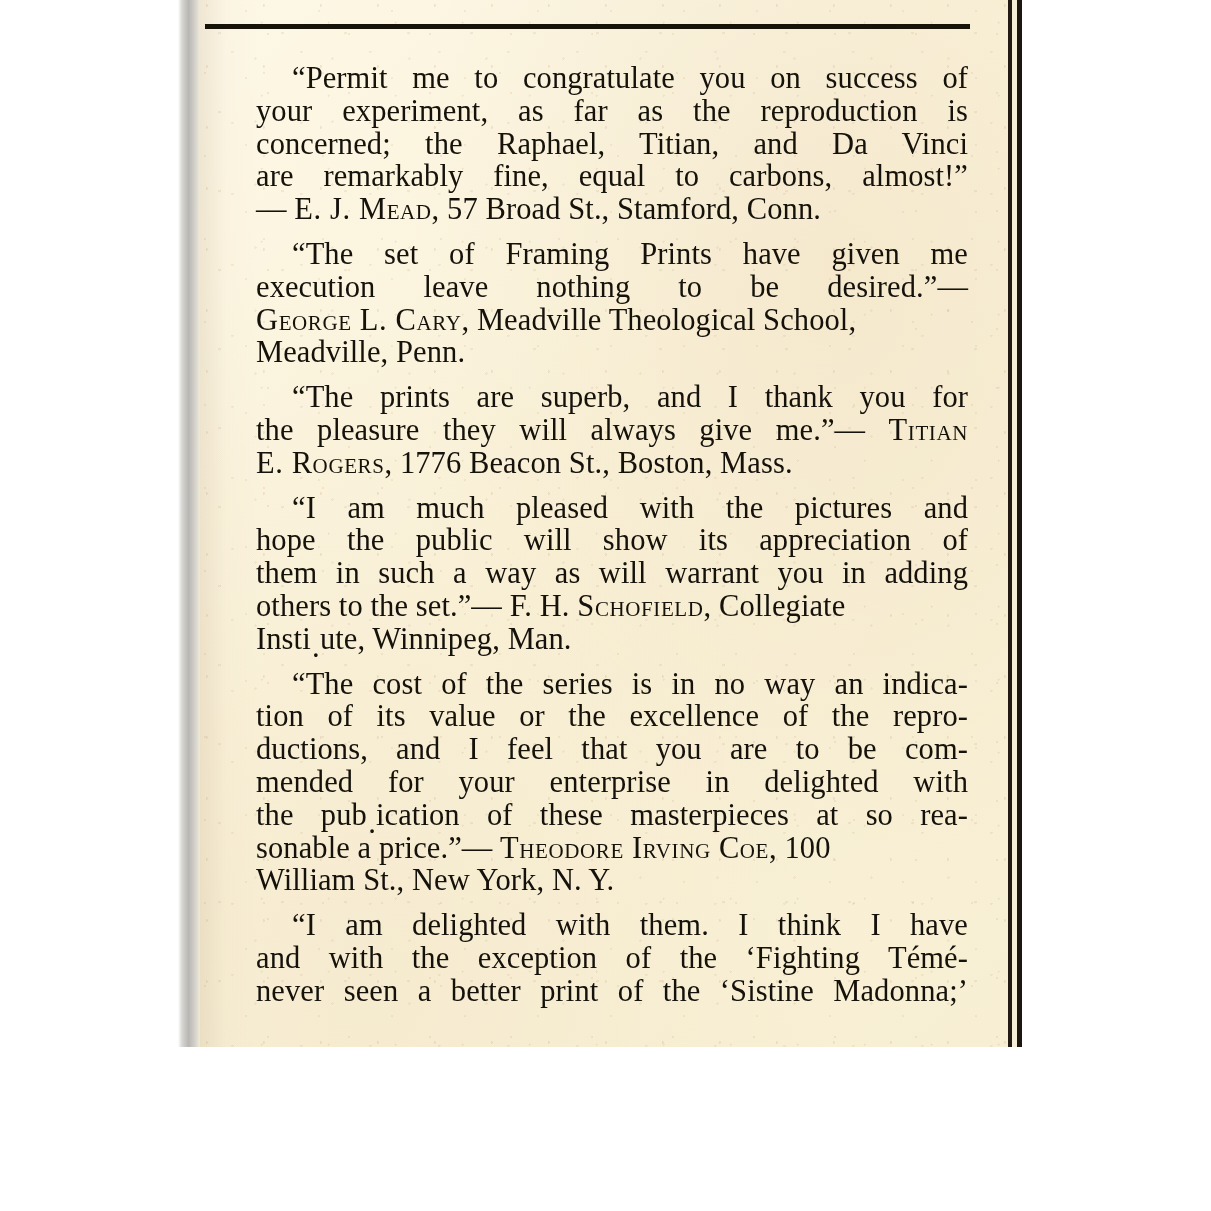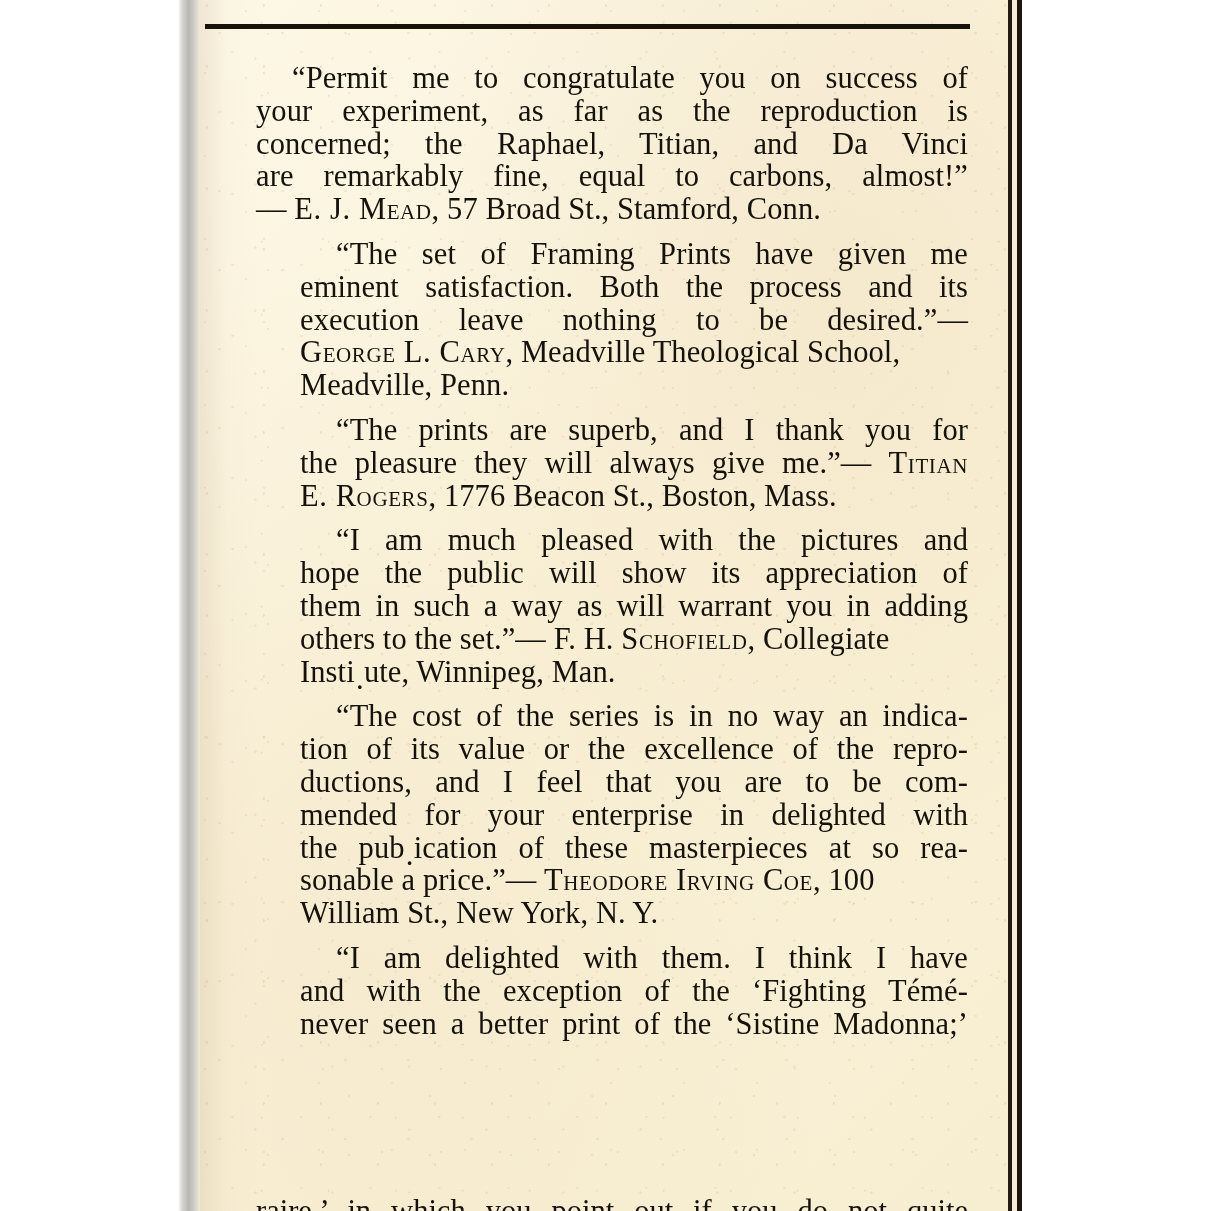--- a/index.html
+++ b/index.html
@@ -3,21 +3,21 @@
 <meta charset="utf-8">
 <style>
   html, body {
     margin: 0;
     padding: 0;
     background: #ffffff;
   }
   #scan {
     position: relative;
     width: 1211px;
-    height: 1211px;
+    height: 1047px;
     overflow: hidden;
     background: #ffffff;
     font-family: "Liberation Serif", "DejaVu Serif", serif;
   }
 
   
   .gutter-white {
     position: absolute;
     left: 0; top: 0;
     width: 178px; height: 1211px;
@@ -107,21 +107,21 @@
     width: 712px;
     color: #15120c;
   }
 
   .para {
     margin: 0 0 1px 0;
     font-size: 30.5px;
     line-height: 32.8px;
     letter-spacing: .1px;
   }
-  .para + .para { margin-top: 12px; margin-left: 44px; }
+  .para + .para { margin-top: 12px; }
 
   
   .ln {
     display: block;
     text-align: justify;
     text-align-last: justify;
     white-space: nowrap;
   }
   .ln.flush {
     text-align: left;
@@ -186,21 +186,20 @@
     <div class="para">
       <span class="ln indent">“Permit me to congratulate you on success of</span>
       <span class="ln">your experiment, as far as the reproduction is</span>
       <span class="ln">concerned; the Raphael, Titian, and Da Vinci</span>
       <span class="ln">are remarkably fine, equal to carbons, almost!”</span>
       <span class="ln flush"><span>— </span><span class="sc">E. J. Mead</span><span>, 57 Broad St., Stamford, Conn.</span></span>
     </div>
 
     <div class="para">
       <span class="ln indent">“The set of Framing Prints have given me</span>
-      <span class="ln">eminent satisfaction.  Both the process and its</span>
       <span class="ln">execution leave nothing to be desired.”—</span>
       <span class="ln flush"><span class="sc">George L. Cary</span><span>, Meadville Theological School,</span></span>
       <span class="ln flush">Meadville, Penn.</span>
     </div>
 
     <div class="para">
       <span class="ln indent">“The prints are superb, and I thank you for</span>
       <span class="ln"><span>the pleasure they will always give me.”— </span><span class="sc">Titian</span></span>
       <span class="ln flush"><span class="sc">E. Rogers</span><span>, 1776 Beacon St., Boston, Mass.</span></span>
     </div>

